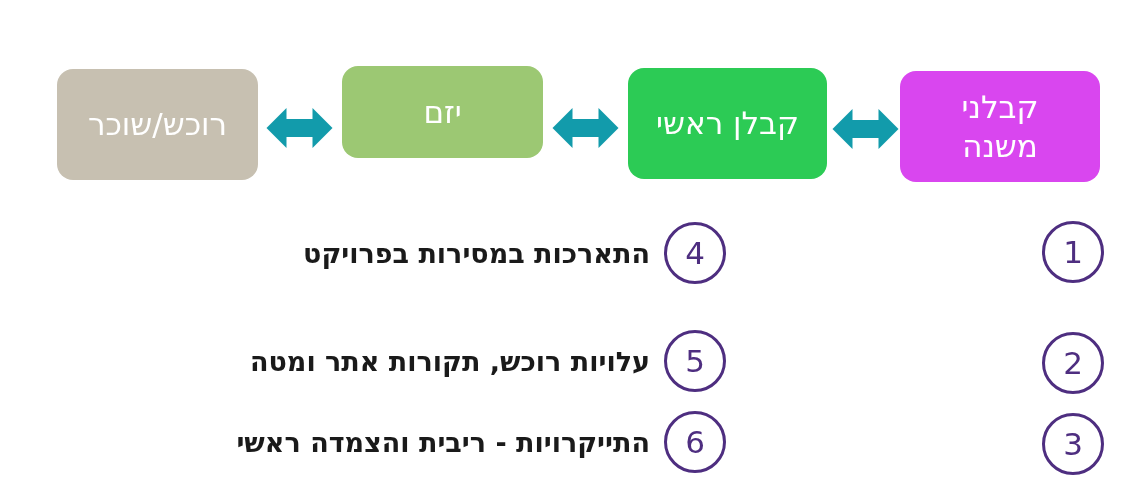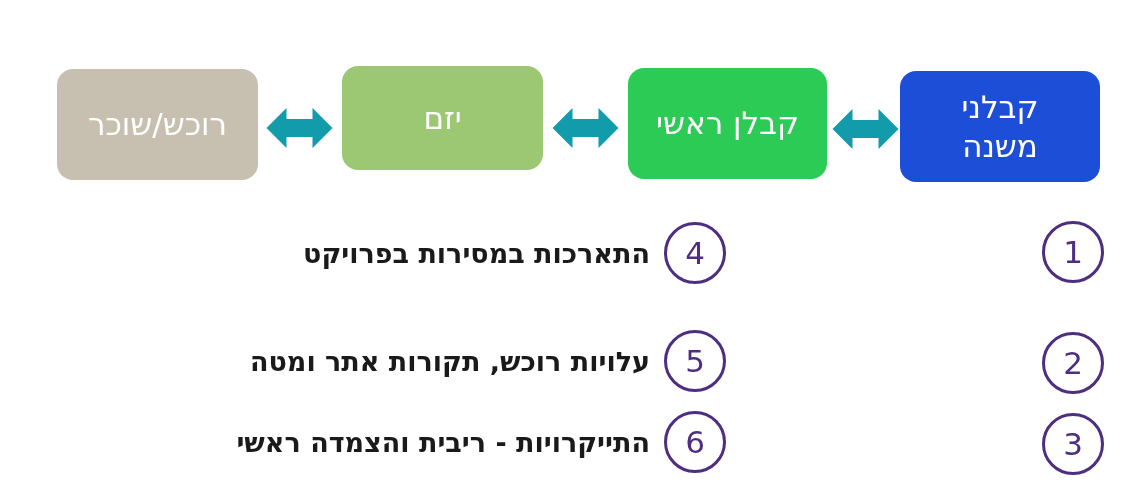--- a/index.html
+++ b/index.html
@@ -29,21 +29,21 @@
   }
   .box-label {
     color: #ffffff;
     font-size: 31px;
     line-height: 1.25;
     max-width: 160px;
     direction: rtl;
   }
   .box-subcontractors { left: 900px; top: 71px; }
   .box-main-contractor { left: 628px; top: 68px; width: 199px; }
-  .box-developer { left: 342px; top: 66px; width: 201px; height: 104px; }
+  .box-developer { left: 342px; top: 66px; width: 201px; height: 92px; }
   .box-buyer-renter { left: 57px; top: 69px; width: 201px; }
 
   
   .arrow {
     position: absolute;
     width: 67px;
     height: 44px;
     color: var(--arrow, #129BAB);
   }
   .arrow-right { left: 832px; top: 107px; }
@@ -85,21 +85,21 @@
   .row-3 { top: 413px; right: 32px; }
   .row-4 { top: 222px; right: 410px; }
   .row-5 { top: 330px; right: 410px; }
   .row-6 { top: 411px; right: 410px; }
 </style>
 </head>
 <body>
 
 <div class="canvas">
 
-  <div class="flow-box box-subcontractors" style="background-color: #1d4ed8;">
+  <div class="flow-box box-subcontractors" style="background-color: #d946ef;">
     <span class="box-label">קבלני משנה</span>
   </div>
 
   <div class="flow-box box-main-contractor" style="background-color: rgb(44, 203, 85); justify-content: center;">
     <span class="box-label">קבלן ראשי</span>
   </div>
 
   <div class="flow-box box-developer" style="background-color: rgb(156, 200, 115);">
     <span class="box-label">יזם</span>
   </div>

